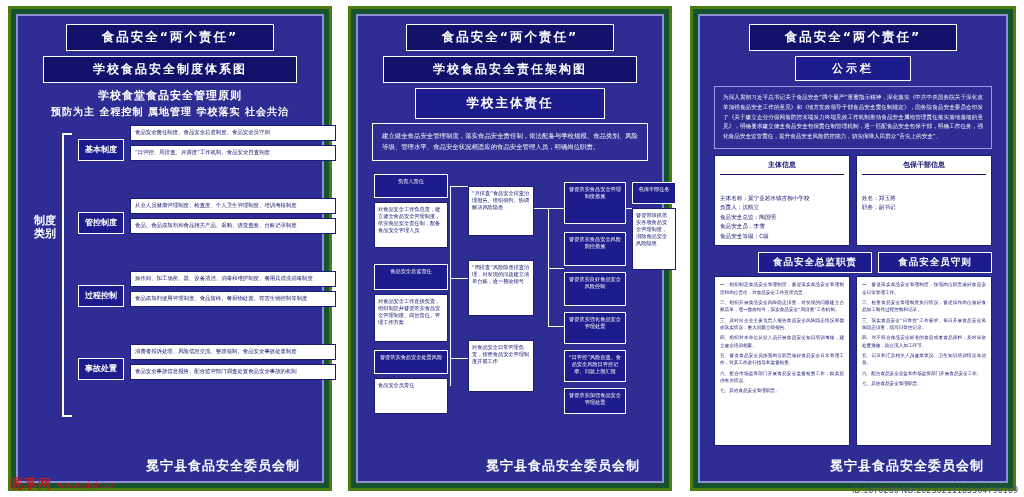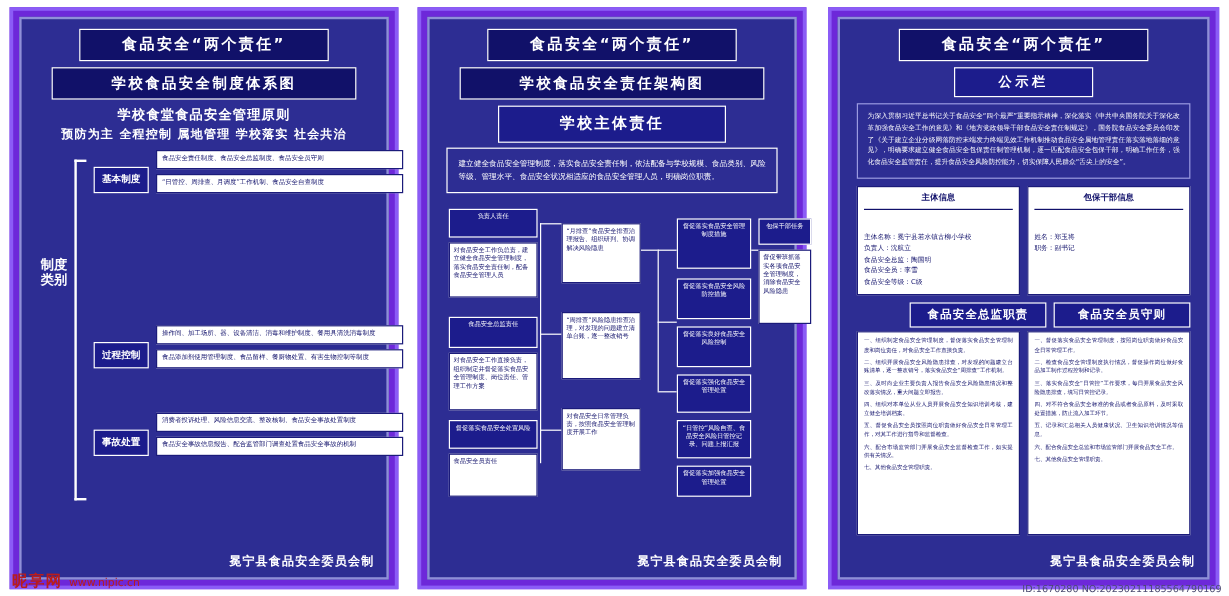--- a/index.html
+++ b/index.html
@@ -8,22 +8,22 @@
     width: 1024px; height: 497px;
     background: #ffffff;
     font-family: "DejaVu Sans", "Liberation Sans", sans-serif;
     overflow: hidden;
   }
   .stage { position: relative; width: 1024px; height: 497px; background: #fff; }
 
   
   .panel {
     position: absolute;
-    background: #6d28d9;
-    border: 3px solid #8b5cf6;
+    background: #14532d;
+    border: 3px solid #4d7c0f;
     padding: 5px;
   }
   .panel-inner {
     width: 100%; height: 100%;
     border: 2px solid #8f8fd8;
     background: #2d2d93;
     position: relative;
     padding: 6px 8px;
   }
   #panel1 { left: 8px;  top: 6px; width: 324px; height: 485px; }
@@ -48,23 +48,23 @@
   .white-box {
     background: #ffffff;
     border: 1px solid #1b1b7a;
     color: #10106a;
     font-size: 5.4px;
     line-height: 1.45;
     padding: 3px 4px;
   }
   .footer-credit {
     position: absolute;
-    bottom: 6px; right: 10px;
+    bottom: 6px; right: 22px;
     color: #ffffff;
-    font-size: 10px;
+    font-size: 13px;
     font-weight: bold;
     letter-spacing: 1px;
     text-align: right;
   }
 
   
   .p1-principle-title {
     color: #ffffff; text-align: center; font-weight: bold;
     font-size: 11px; letter-spacing: 1px; margin: 4px 0 2px;
   }
@@ -179,20 +179,27 @@
         <div class="p1-bracket"></div>
 
         <div class="p1-group" style="top:0px;">
           <div class="p1-gname">基本制度</div>
           <div class="p1-rows">
             <div class="white-box">食品安全责任制度、食品安全总监制度、食品安全员守则</div>
             <div class="white-box">“日管控、周排查、月调度”工作机制、食品安全自查制度</div>
           </div>
         </div>
 
+        <div class="p1-group" style="top:73px;">
+          <div class="p1-gname">管控制度</div>
+          <div class="p1-rows">
+            <div class="white-box">从业人员健康管理制度、检查度、个人卫生管理制度、培训考核制度</div>
+            <div class="white-box">食品、食品添加剂和食品相关产品、采购、进货查验、台账记录制度</div>
+          </div>
+        </div>
 
         <div class="p1-group" style="top:146px;">
           <div class="p1-gname">过程控制</div>
           <div class="p1-rows">
             <div class="white-box">操作间、加工场所、器、设备清洁、消毒和维护制度、餐用具清洗消毒制度</div>
             <div class="white-box">食品添加剂使用管理制度、食品留样、餐厨物处置、有害生物控制等制度</div>
           </div>
         </div>
 
         <div class="p1-group" style="top:219px;">

